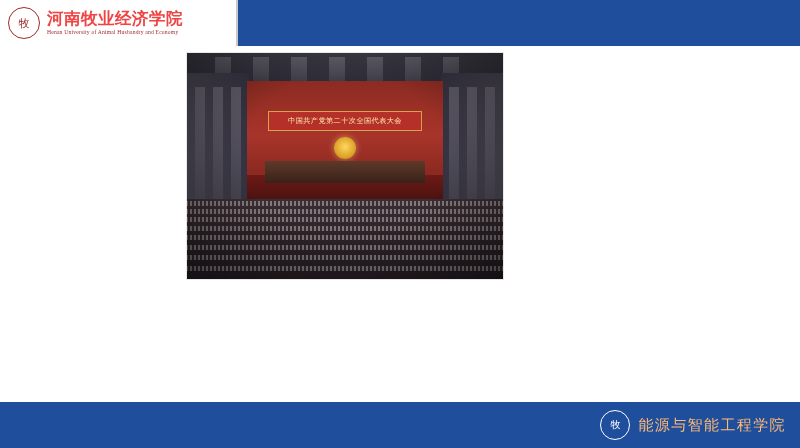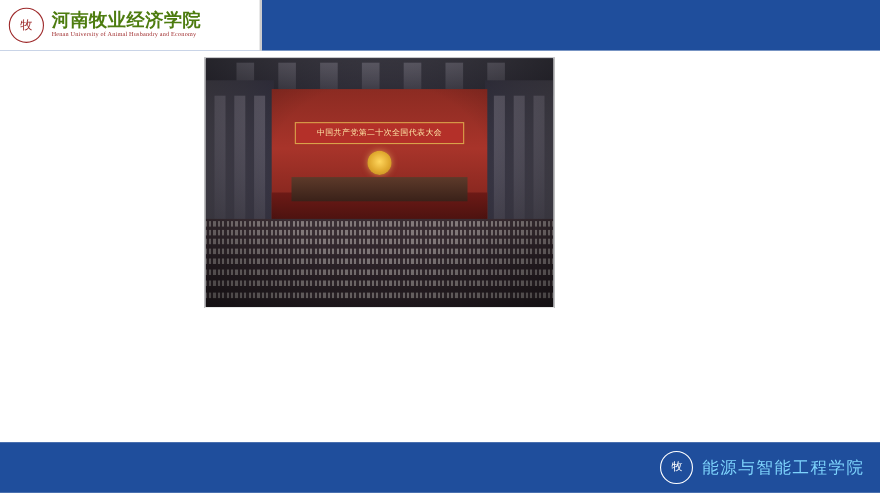--- a/index.html
+++ b/index.html
@@ -63,21 +63,21 @@
     line-height: 1;
   }
   .school-text {
     display: flex;
     flex-direction: column;
     justify-content: center;
   }
   .school-name-cn {
     font-size: 16.5px;
     font-weight: bold;
-    color: #4d7c0f;
+    color: #ef4444;
     letter-spacing: 0.5px;
     line-height: 1.05;
     font-family: "Liberation Serif", "DejaVu Serif", serif;
   }
   .school-name-en {
     font-size: 5.6px;
     color: #9e2a2b;
     letter-spacing: 0.2px;
     line-height: 1.2;
     margin-top: 2px;
@@ -260,21 +260,21 @@
     margin-right: 8px;
     flex: 0 0 auto;
   }
   .footer-seal span {
     font-size: 10px;
     color: #ffffff;
     line-height: 1;
   }
   .footer-name {
     font-size: 15px;
-    color: #7dd3fc;
+    color: #fdba74;
     letter-spacing: 1.4px;
     font-family: "Liberation Serif", "DejaVu Serif", serif;
   }
 </style>
 </head>
 <body>
 
 <div class="slide">
 
   <div class="header-band">

